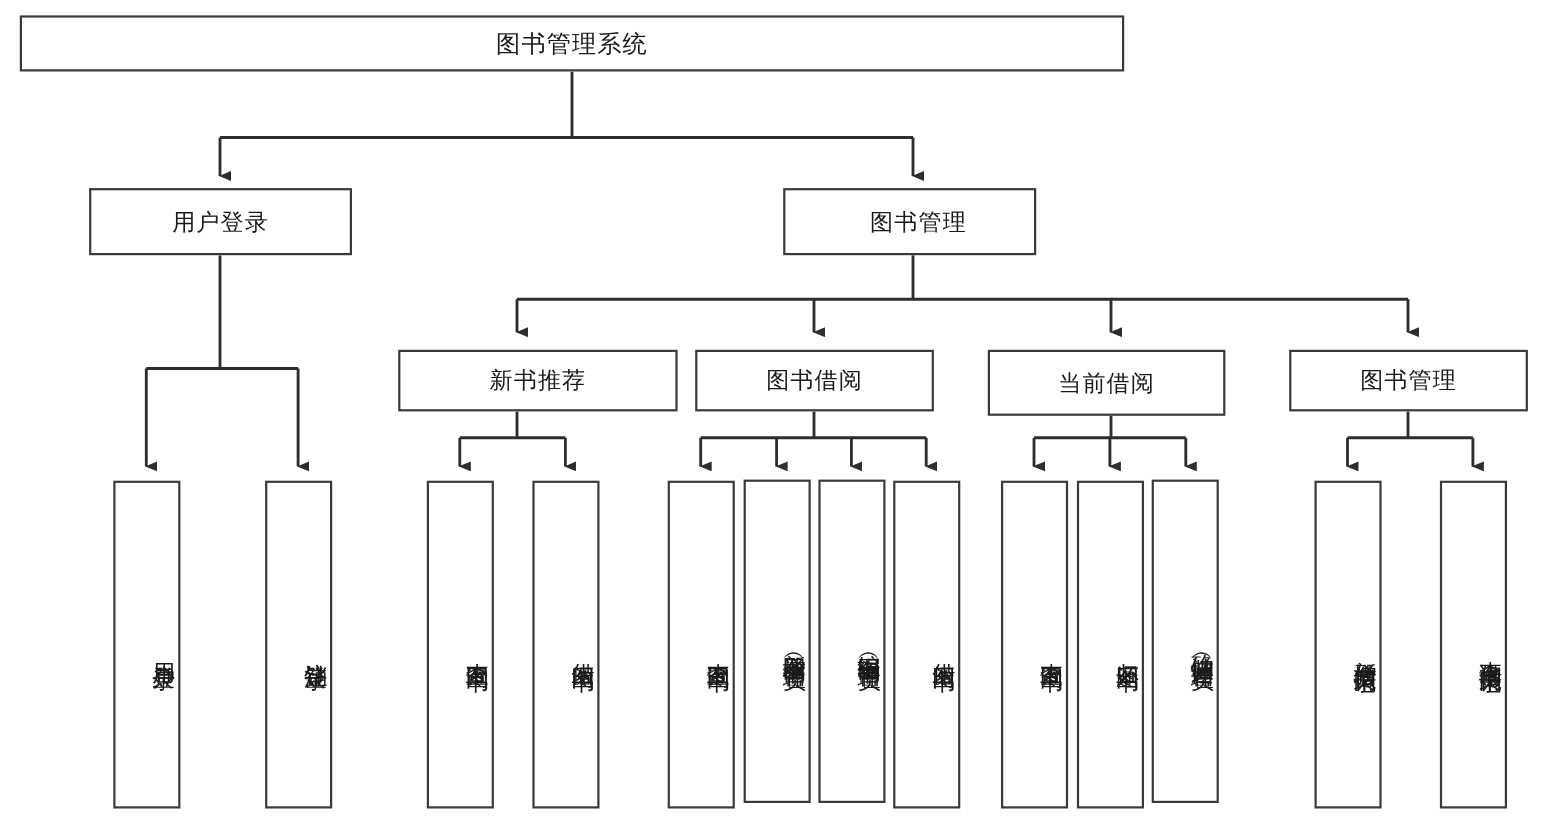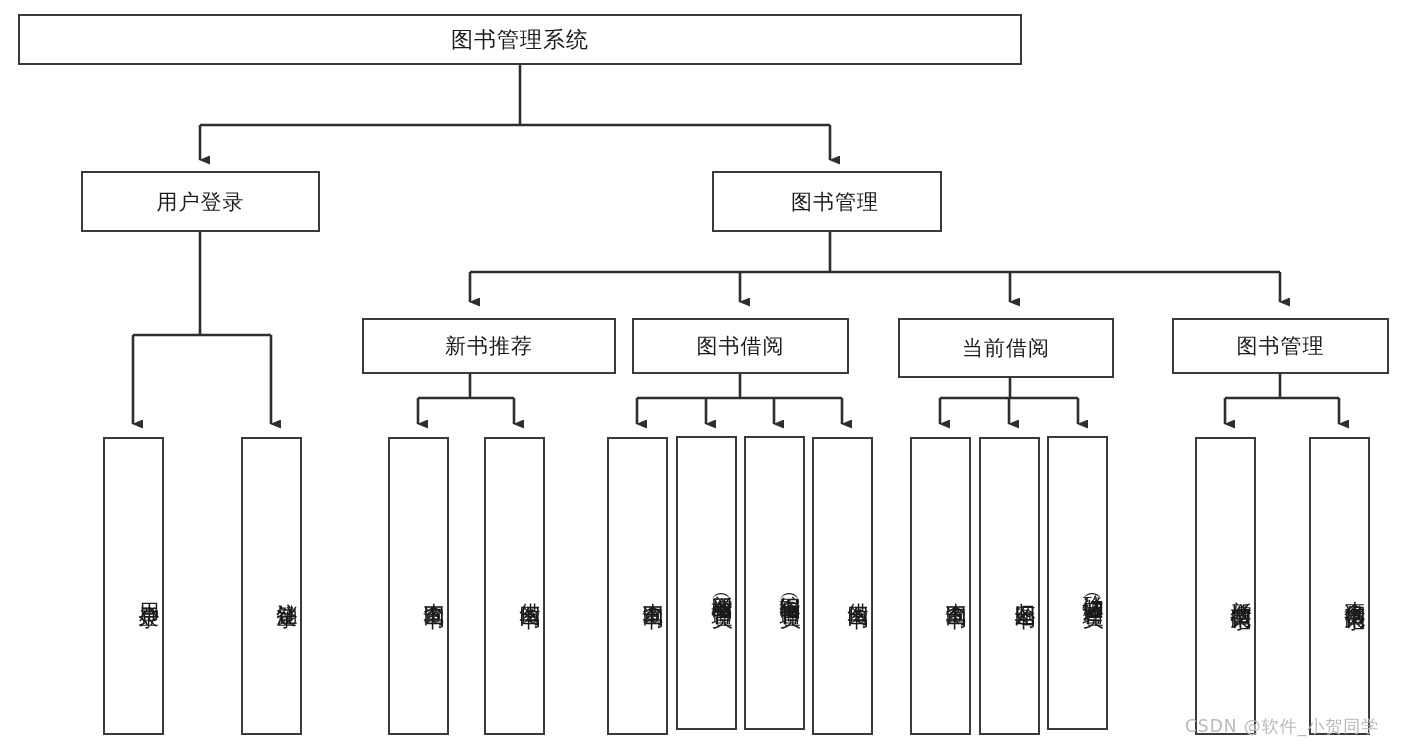--- a/index.html
+++ b/index.html
@@ -135,14 +135,13 @@
     <span>确认归还（管理员）</span>
   </div>
 
   <div class="node v" style="left:1195px;top:437px;width:61px;height:298px;">
     <span>新增借阅记录</span>
   </div>
   <div class="node v" style="left:1309px;top:437px;width:61px;height:298px;">
     <span>查询借阅记录</span>
   </div>
 
-  <div class="watermark">CSDN @软件_小贺同学</div>
 </div>
 
 </body></html>

